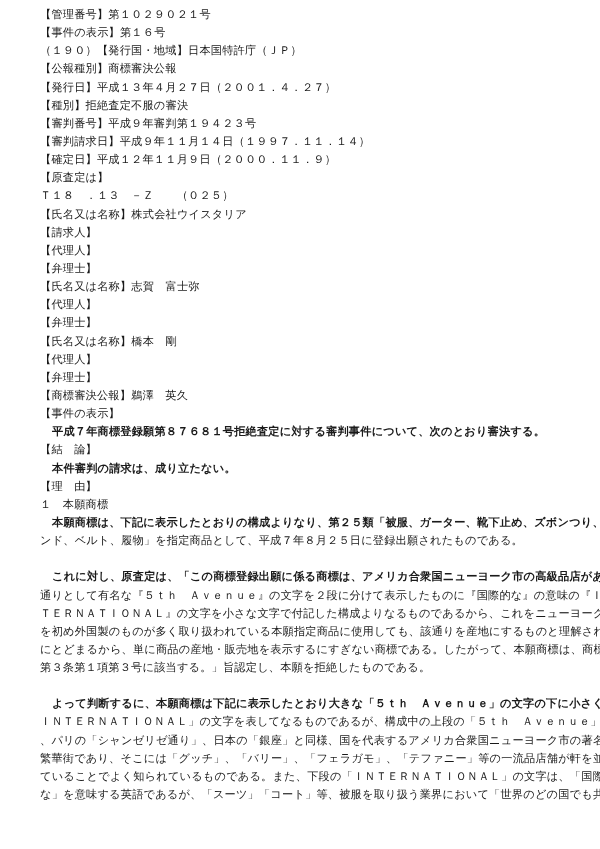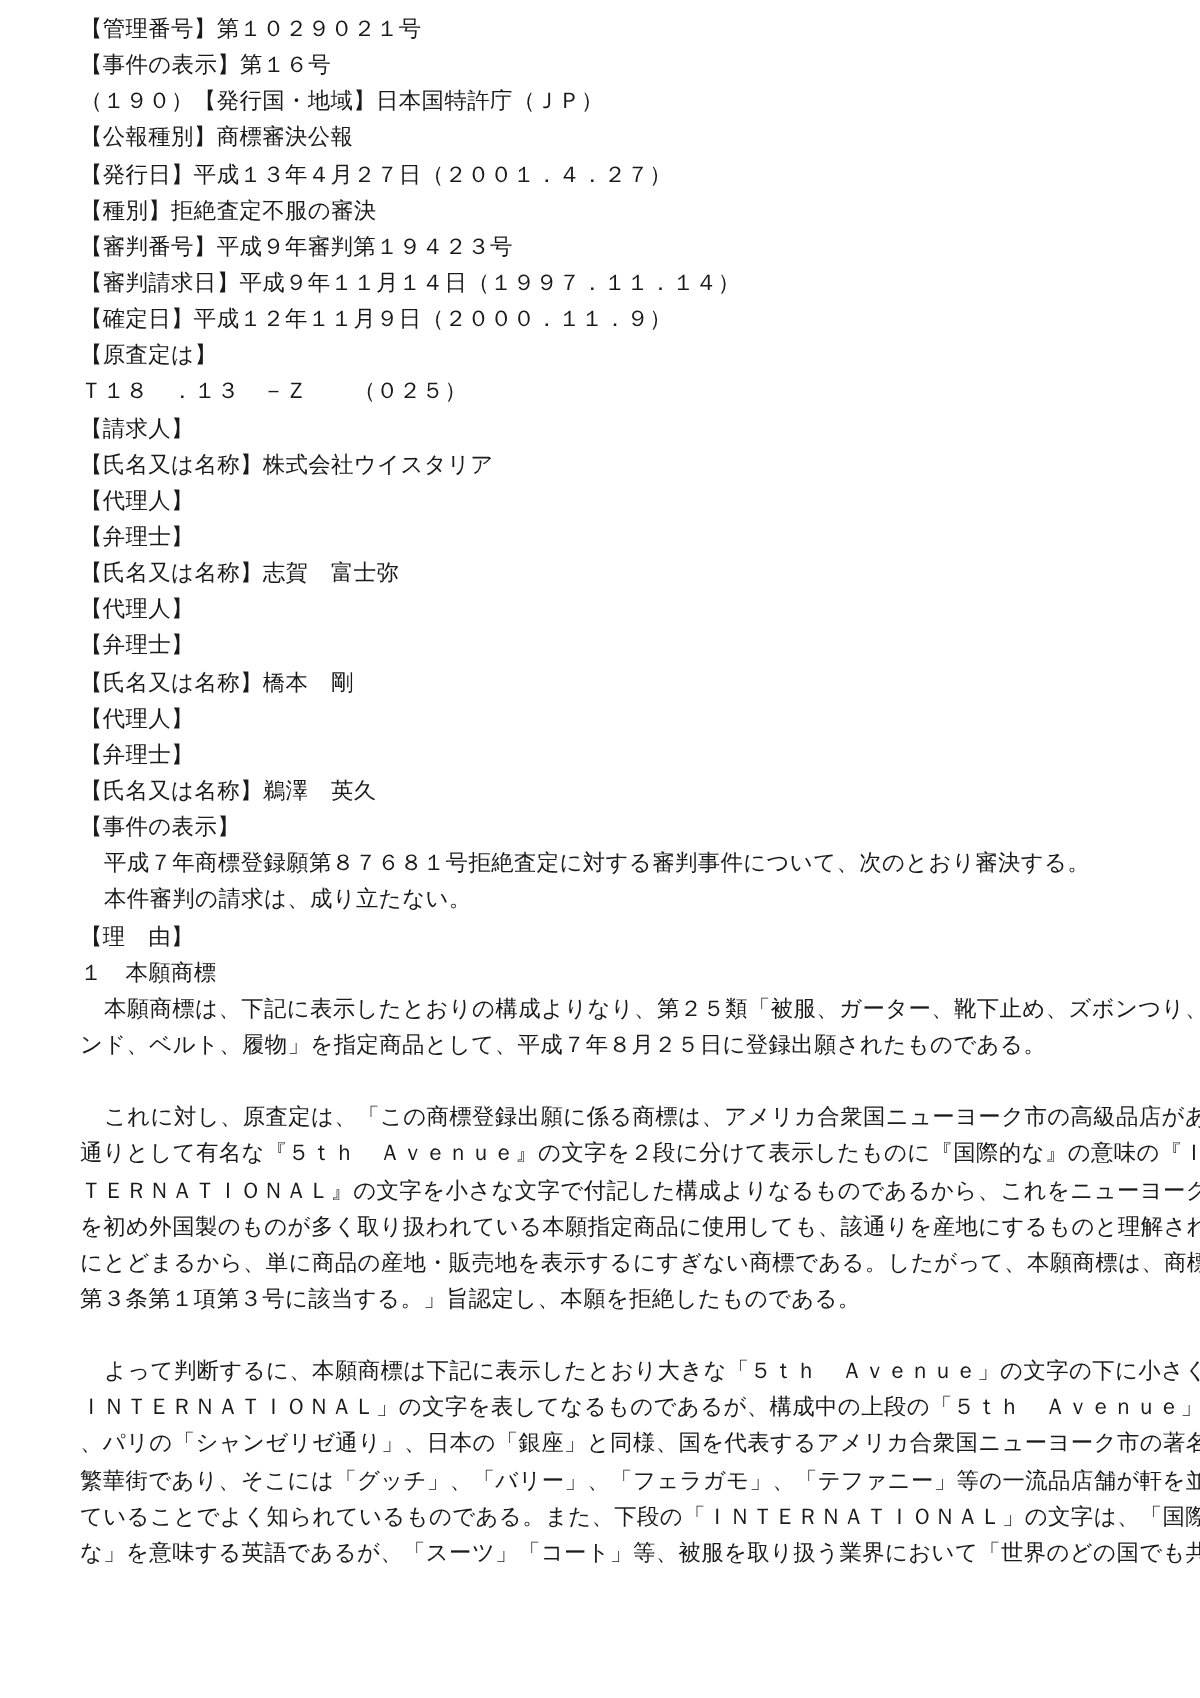--- a/index.html
+++ b/index.html
@@ -4,53 +4,54 @@
 <style>
   html, body { margin: 0; padding: 0; background: #ffffff; }
   body { width: 600px; height: 849px; overflow: hidden; position: relative; }
   .page {
     position: absolute; left: 40px; top: 6px; width: 530px;
     font-family: "DejaVu Sans", "Liberation Sans", sans-serif;
     font-size: 11.2px; line-height: 18.15px; color: #1a1a1a;
     letter-spacing: 0.2px;
   }
   .line { white-space: nowrap; height: 18.15px; }
-  .indent { padding-left: 12px; }
+  .indent { padding-left: 12px; font-weight: bold; }
   .blank { height: 18.15px; }
 </style>
 </head>
 <body>
 
 <div class="page">
   <div class="line">【管理番号】第１０２９０２１号</div>
   <div class="line">【事件の表示】第１６号</div>
   <div class="line">（１９０）【発行国・地域】日本国特許庁（ＪＰ）</div>
   <div class="line">【公報種別】商標審決公報</div>
   <div class="line">【発行日】平成１３年４月２７日（２００１．４．２７）</div>
   <div class="line">【種別】拒絶査定不服の審決</div>
   <div class="line">【審判番号】平成９年審判第１９４２３号</div>
   <div class="line">【審判請求日】平成９年１１月１４日（１９９７．１１．１４）</div>
   <div class="line">【確定日】平成１２年１１月９日（２０００．１１．９）</div>
   <div class="line">【原査定は】</div>
   <div class="line">Ｔ１８　．１３　－Ｚ　　（０２５）</div>
 
+  <div class="line">【氏名又は名称】株式会社ウイスタリア</div>
   <div class="line">【請求人】</div>
-  <div class="line">【氏名又は名称】株式会社ウイスタリア</div>
   <div class="line">【代理人】</div>
   <div class="line">【弁理士】</div>
   <div class="line">【氏名又は名称】志賀　富士弥</div>
   <div class="line">【代理人】</div>
   <div class="line">【弁理士】</div>
   <div class="line">【氏名又は名称】橋本　剛</div>
   <div class="line">【代理人】</div>
   <div class="line">【弁理士】</div>
-  <div class="line">【氏名又は名称】鵜澤　英久</div>
+  <div class="line">【商標審決公報】鵜澤　英久</div>
 
   <div class="line">【事件の表示】</div>
   <div class="line indent">平成７年商標登録願第８７６８１号拒絶査定に対する審判事件について、次のとおり審決する。</div>
+  <div class="line">【結　論】</div>
   <div class="line indent">本件審判の請求は、成り立たない。</div>
   <div class="line">【理　由】</div>
 
   <div class="line">１　本願商標</div>
   <div class="line indent">本願商標は、下記に表示したとおりの構成よりなり、第２５類「被服、ガーター、靴下止め、ズボンつり、バ</div>
   <div class="line">ンド、ベルト、履物」を指定商品として、平成７年８月２５日に登録出願されたものである。</div>
   <div class="blank"></div>
 
   <div class="line indent">これに対し、原査定は、「この商標登録出願に係る商標は、アメリカ合衆国ニューヨーク市の高級品店がある</div>
   <div class="line">通りとして有名な『５ｔｈ　Ａｖｅｎｕｅ』の文字を２段に分けて表示したものに『国際的な』の意味の『ＩＮ</div>

